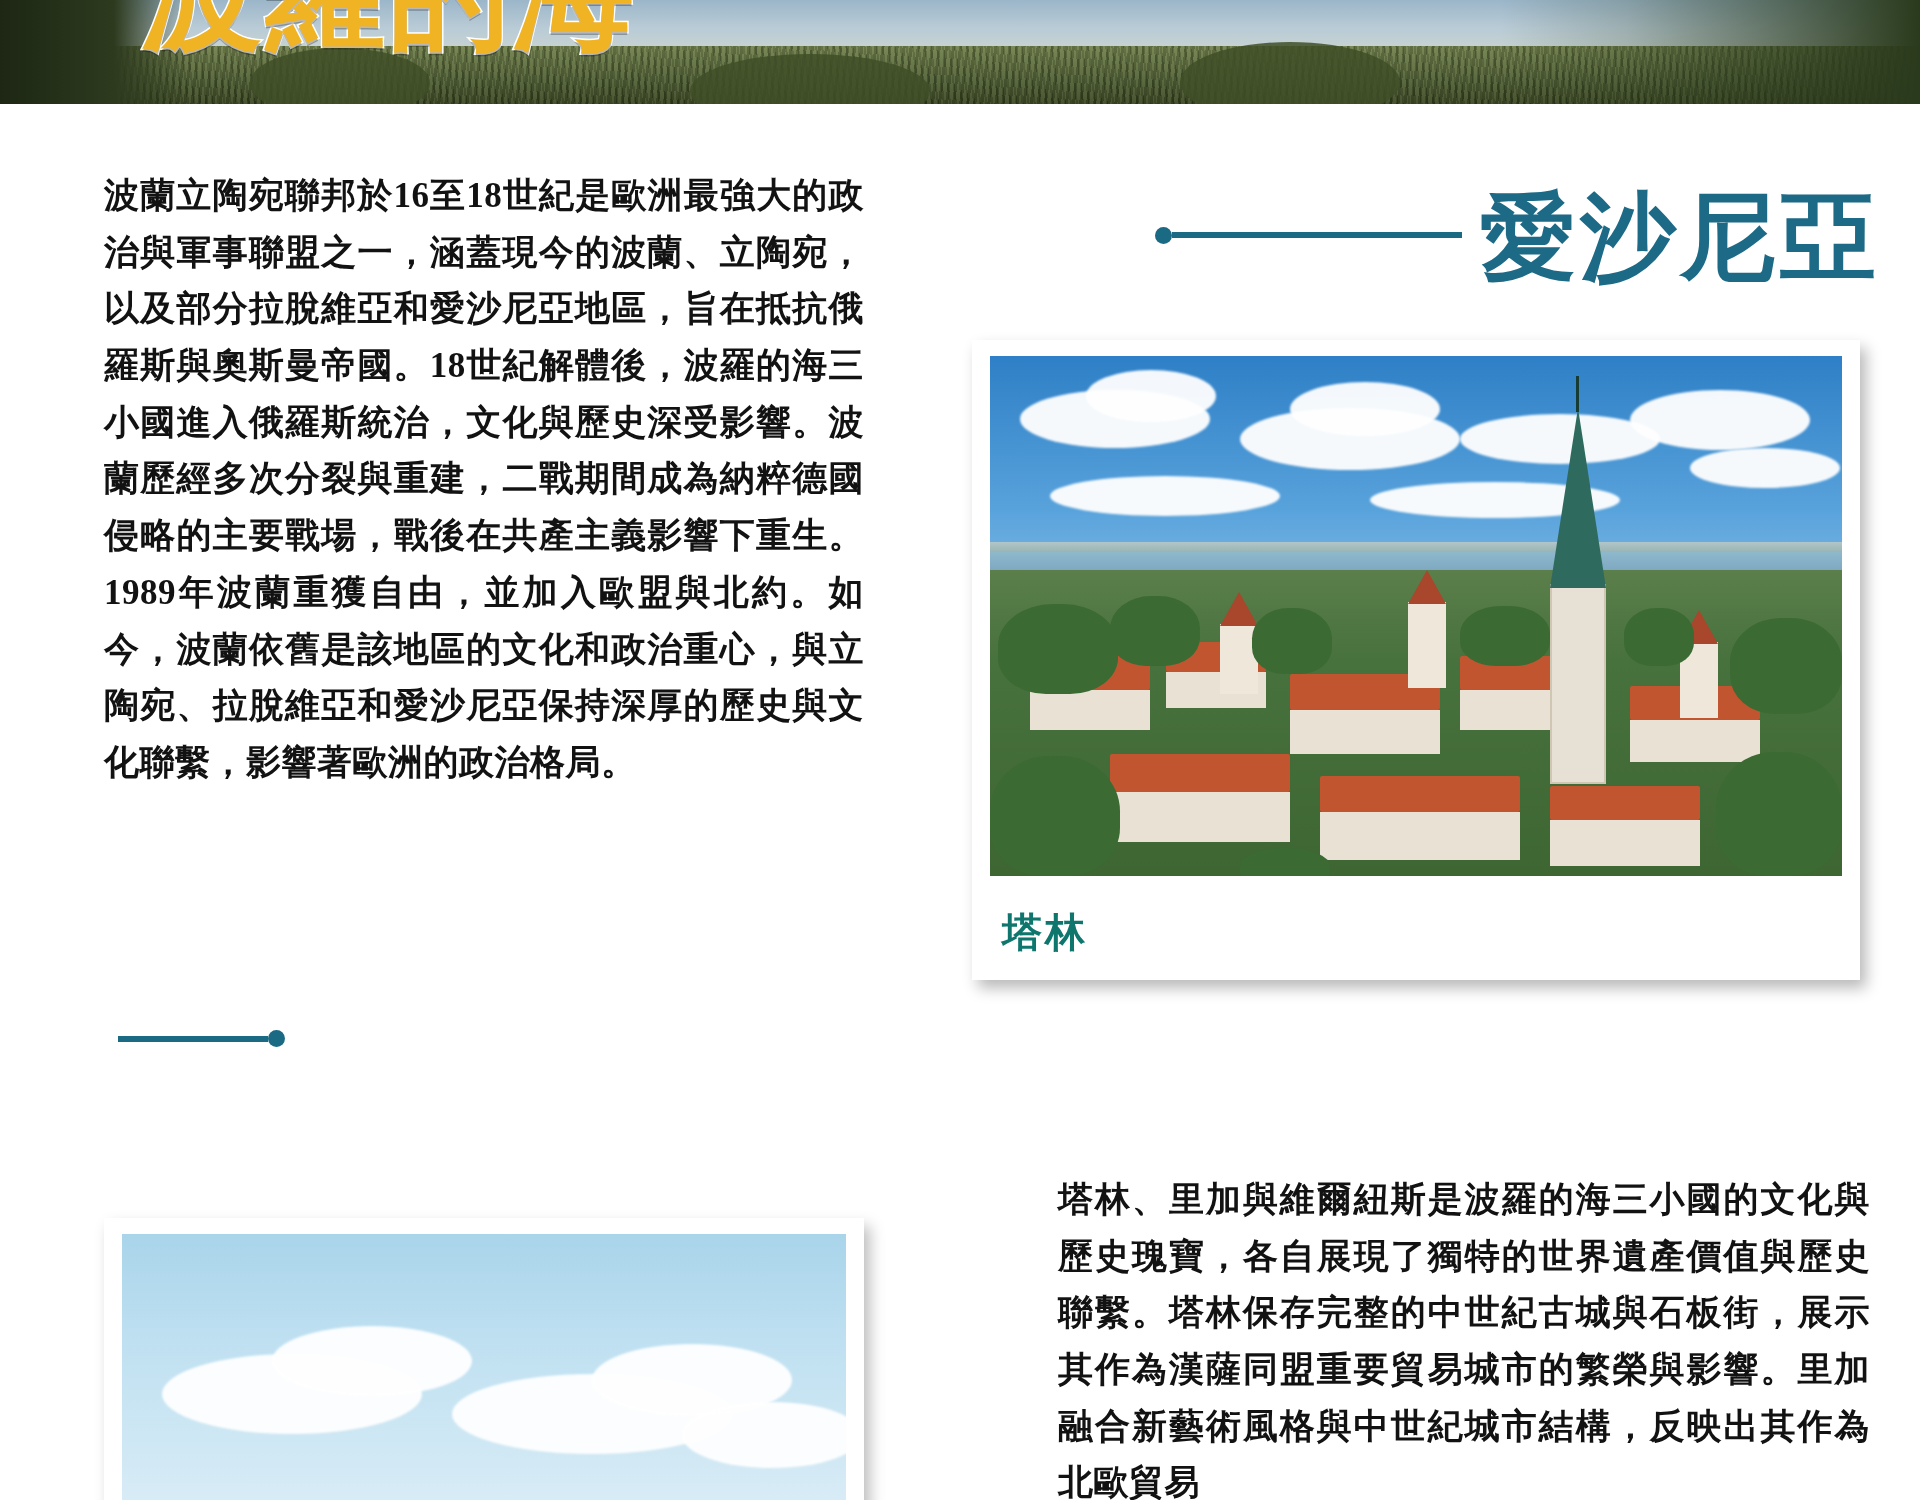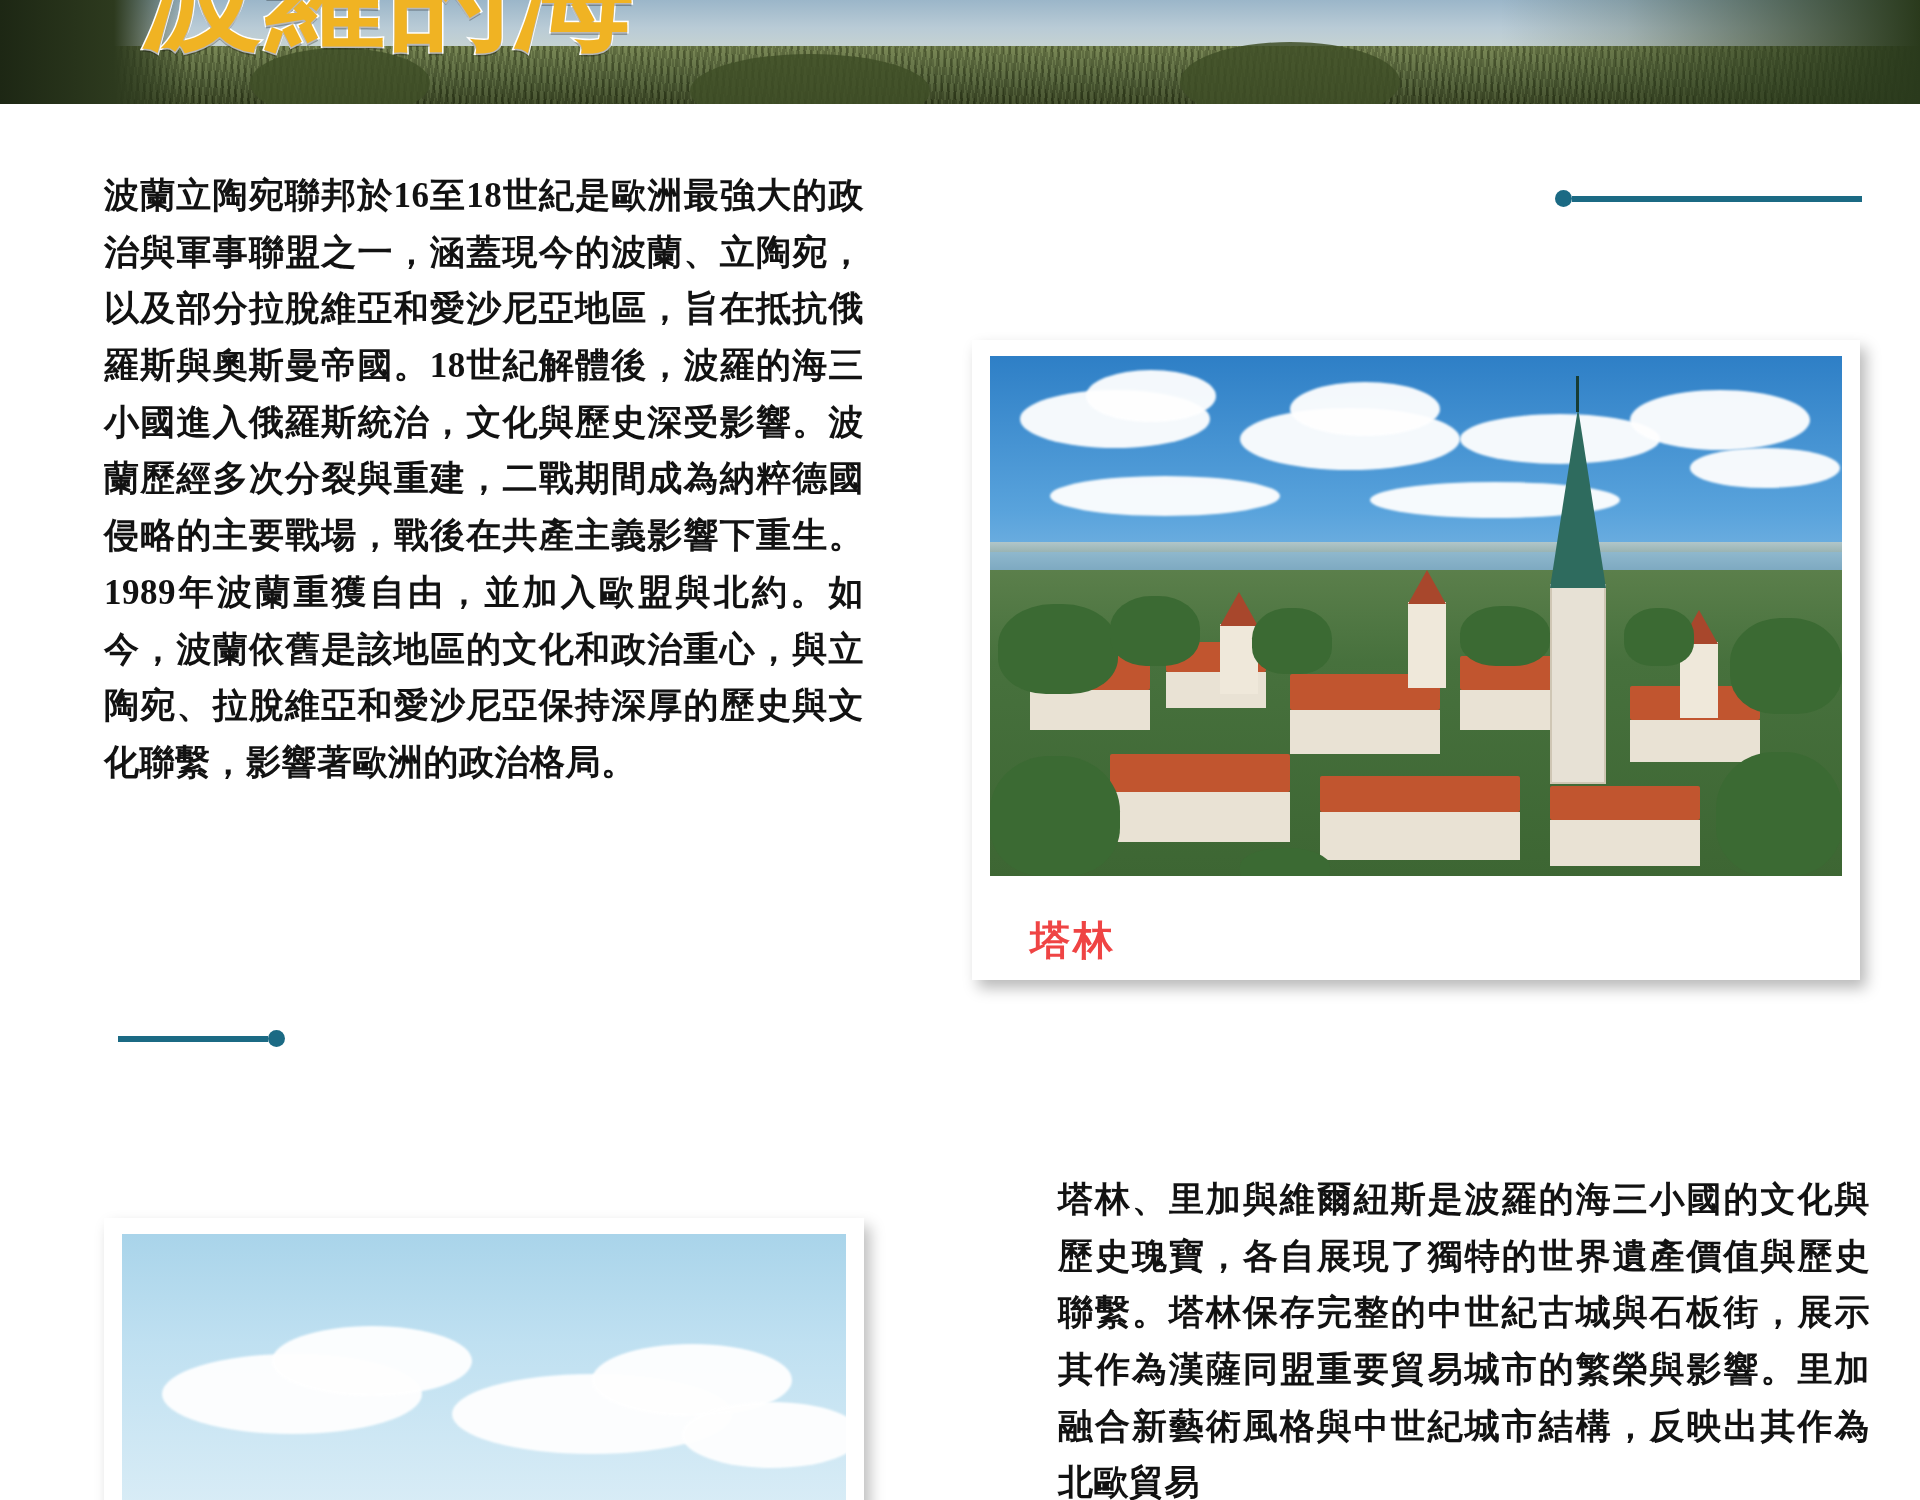--- a/index.html
+++ b/index.html
@@ -150,26 +150,25 @@
   }
   .photo {
     position: absolute;
     left: 18px; top: 16px;
     width: 852px; height: 520px;
     overflow: hidden;
   }
   .caption {
     position: absolute;
     left: 30px;
-    bottom: 12px;
+    bottom: 20px;
     font-weight: 700;
     font-size: 40px;
-    color: #ef4444;
+    color: #0f766e;
     letter-spacing: 3px;
-    margin-left: 28px;
   }
 
   
   .tl-sky {
     position: absolute; inset: 0;
     background: linear-gradient(180deg, #2e7fc6 0%, #59a3dc 30%, #9cc8e8 55%, #cfe2ee 70%, #bcd3e0 100%);
   }
   .cloud {
     position: absolute;
     background: #ffffff;
@@ -302,20 +301,21 @@
 
 <div class="col-left">
   <p class="body-text">波蘭立陶宛聯邦於16至18世紀是歐洲最強大的政治與軍事聯盟之一，涵蓋現今的波蘭、立陶宛，以及部分拉脫維亞和愛沙尼亞地區，旨在抵抗俄羅斯與奧斯曼帝國。18世紀解體後，波羅的海三小國進入俄羅斯統治，文化與歷史深受影響。波蘭歷經多次分裂與重建，二戰期間成為納粹德國侵略的主要戰場，戰後在共產主義影響下重生。1989年波蘭重獲自由，並加入歐盟與北約。如今，波蘭依舊是該地區的文化和政治重心，與立陶宛、拉脫維亞和愛沙尼亞保持深厚的歷史與文化聯繫，影響著歐洲的政治格局。</p>
 </div>
 
 <div class="sec-estonia">
   <span class="rule-wrap">
     <span class="rule-dot"></span>
     <span class="rule-line"></span>
   </span>
+  <span class="sec-title">愛沙尼亞</span>
 </div>
 
 <div class="card-tallinn">
   <div class="photo">
     <div class="tl-sky"></div>
 
     <div class="cloud" style="left:30px;  top:34px;  width:190px; height:58px;"></div>
     <div class="cloud" style="left:96px;  top:14px;  width:130px; height:52px;"></div>
     <div class="cloud" style="left:250px; top:52px;  width:220px; height:62px;"></div>
     <div class="cloud" style="left:300px; top:26px;  width:150px; height:54px;"></div>

